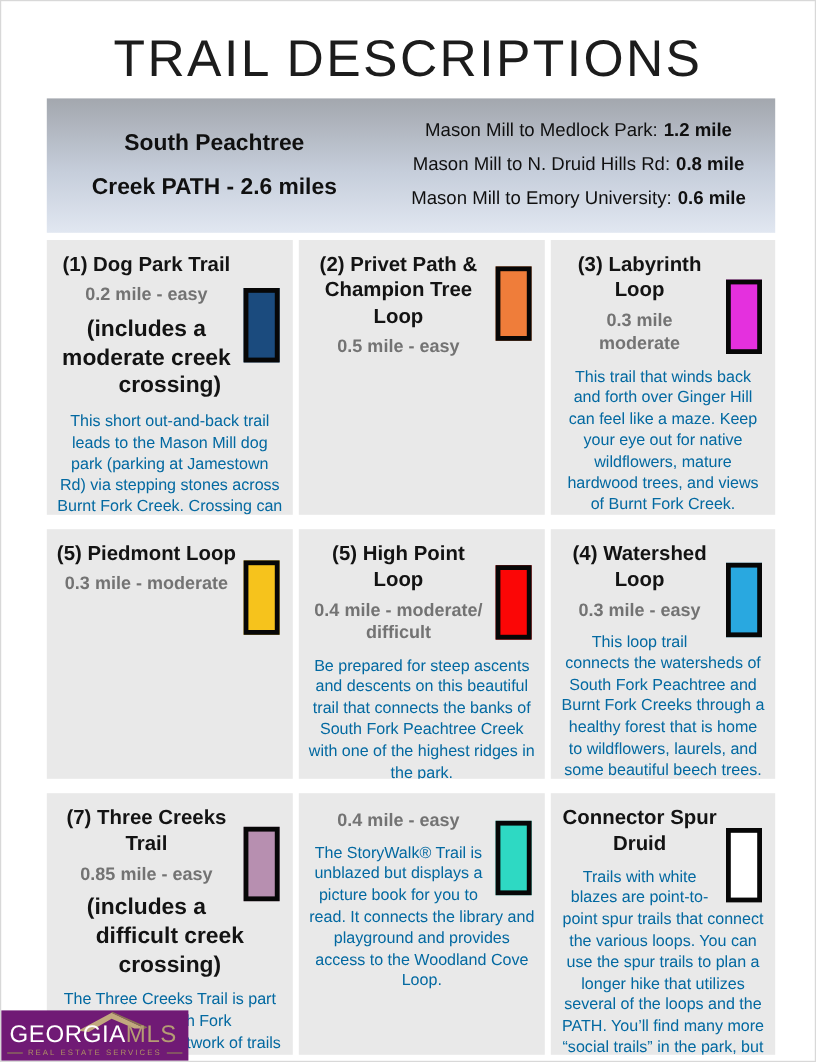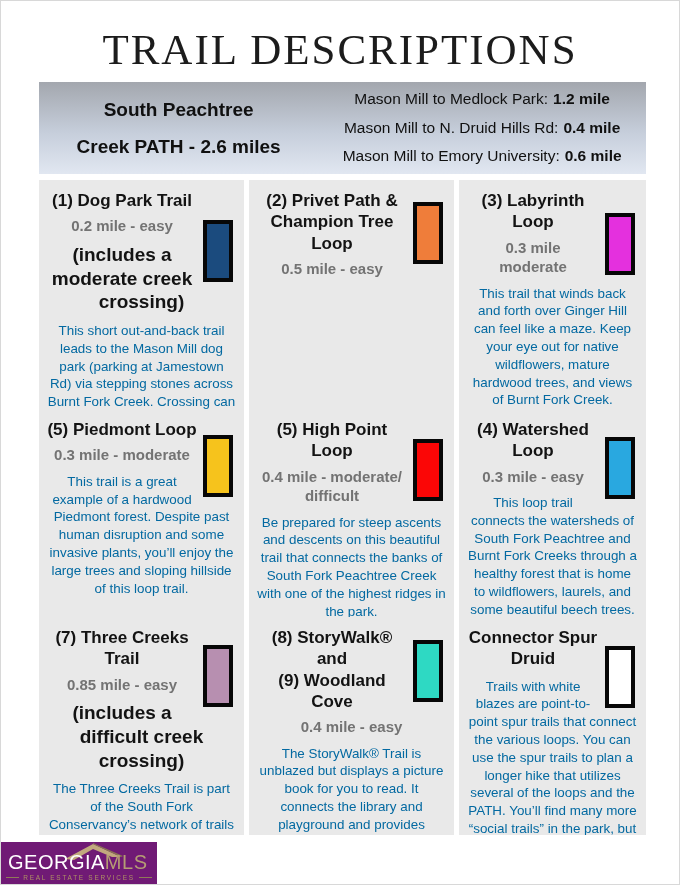--- a/index.html
+++ b/index.html
@@ -8,29 +8,29 @@
     width:680px; height:885px;
     box-sizing:border-box;
     background:#ffffff;
     border:1px solid #d8d8d8;
     font-family:"Liberation Sans", sans-serif;
     overflow:hidden;
   }
   .page-title {
     margin:24px 0 0;
     text-align:center;
-    font-family:Liberation Serif, serif;
+    font-family:Liberation Sans, sans-serif;
     font-weight:400;
     font-size:43px;
     letter-spacing:2px;
     color:#1c1c1c;
   }
   .summary {
     margin:8px 0 0 38px;
-    width:607px; height:92px;
+    width:607px; height:112px;
     box-sizing:border-box;
     display:flex; align-items:center;
     background:linear-gradient(180deg,#a3a7ae 0%,#c6cedb 55%,#e1e7f1 100%);
   }
   .summary-left {
     flex:0 0 46%;
     text-align:center;
     font-weight:bold;
     font-size:19px;
     line-height:1.95;
@@ -43,21 +43,21 @@
     line-height:1.85;
     color:#101010;
   }
   .dist-value { font-weight:bold; margin-left:5px; }
   .grid {
     margin:6px 0 0 38px;
     width:549px;
     display:grid;
     grid-template-columns:205px 205px 187px;
     grid-template-rows:229px 208px 218px;
-    gap:0 5px;
+    gap:12px 5px;
   }
   .card {
     background:#e9e9e9;
     box-sizing:border-box;
     padding:8px 8px 6px;
     text-align:center;
     overflow:hidden;
   }
   .blaze {
     float:right;
@@ -133,21 +133,21 @@
 
   <h1 class="page-title">TRAIL DESCRIPTIONS</h1>
 
   <div class="summary">
     <div class="summary-left">
       <div>South Peachtree</div>
       <div>Creek PATH - 2.6 miles</div>
     </div>
     <div class="summary-right">
       <div><span>Mason Mill to Medlock Park:</span><span class="dist-value">1.2 mile</span></div>
-      <div><span>Mason Mill to N. Druid Hills Rd:</span><span class="dist-value">0.4 mile</span></div>
+      <div><span>Mason Mill to N. Druid Hills Rd:</span><span class="dist-value">0.8 mile</span></div>
       <div><span>Mason Mill to Emory University:</span><span class="dist-value">0.6 mile</span></div>
     </div>
   </div>
 
   <div class="grid">
 
     <div class="card">
       <div class="blaze" style="margin-top: 32px; background: rgb(27, 75, 126);"></div>
       <h3 class="card-title">(1) Dog Park Trail</h3>
       <div class="card-meta">0.2 mile - easy</div>
@@ -168,21 +168,20 @@
       <h3 class="card-title">(3) Labyrinth Loop</h3>
       <div class="card-meta">0.3 mile
 moderate</div>
       <p class="card-body">This trail that winds back and forth over Ginger Hill can feel like a maze. Keep your eye out for native wildflowers, mature hardwood trees, and views of Burnt Fork Creek.</p>
     </div>
 
     <div class="card">
       <div class="blaze" style="margin-top: 18px; background: rgb(246, 195, 28);"></div>
       <h3 class="card-title">(5) Piedmont Loop</h3>
       <div class="card-meta">0.3 mile - moderate</div>
-      <p class="card-body">This trail is a great example of a hardwood Piedmont forest. Despite past human disruption and some invasive plants, you’ll enjoy the large trees and sloping hillside of this loop trail.</p>
     </div>
 
     <div class="card">
       <div class="blaze" style="margin-top: 22px; background: rgb(251, 6, 6);"></div>
       <h3 class="card-title">(5) High Point Loop</h3>
       <div class="card-meta">0.4 mile - moderate/
 difficult</div>
       <p class="card-body">Be prepared for steep ascents and descents on this beautiful trail that connects the banks of South Fork Peachtree Creek with one of the highest ridges in the park.</p>
     </div>
 
@@ -196,22 +195,20 @@
     <div class="card">
       <div class="blaze" style="margin-top: 20px; background: rgb(183, 143, 176);"></div>
       <h3 class="card-title">(7) Three Creeks Trail</h3>
       <div class="card-meta">0.85 mile - easy</div>
       <div class="card-note">(includes a difficult creek crossing)</div>
       <p class="card-body">The Three Creeks Trail is part of the South Fork Conservancy’s network of trails and connects Mason Mill and Ira B. Melton Parks via the Old Decatur Waterworks and a creek crossing.</p>
     </div>
 
     <div class="card">
       <div class="blaze" style="margin-top: 15px; background: rgb(46, 217, 195);"></div>
-      <h3 class="card-title">(8) StoryWalk® and
-(9) Woodland Cove</h3>
       <div class="card-meta">0.4 mile - easy</div>
       <p class="card-body">The StoryWalk® Trail is unblazed but displays a picture book for you to read. It connects the library and playground and provides access to the Woodland Cove Loop.</p>
     </div>
 
     <div class="card">
       <div class="blaze" style="margin-top: 21px; background: rgb(255, 255, 255);"></div>
       <h3 class="card-title">Connector Spur Druid</h3>
       <p class="card-body">Trails with white blazes are point-to-point spur trails that connect the various loops.  You can use the spur trails to plan a longer hike that utilizes several of the loops and the PATH. You’ll find many more “social trails” in the park, but only blazed trails are official and maintained.</p>
     </div>
 

